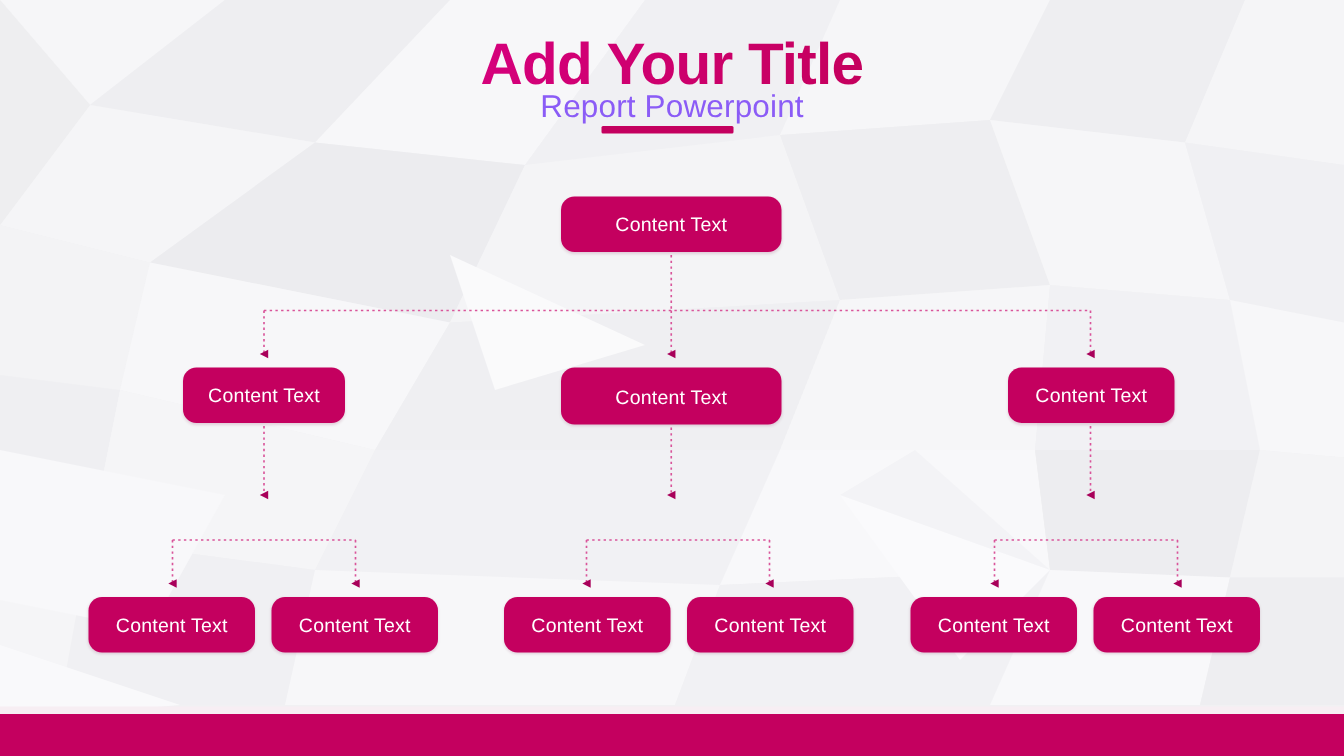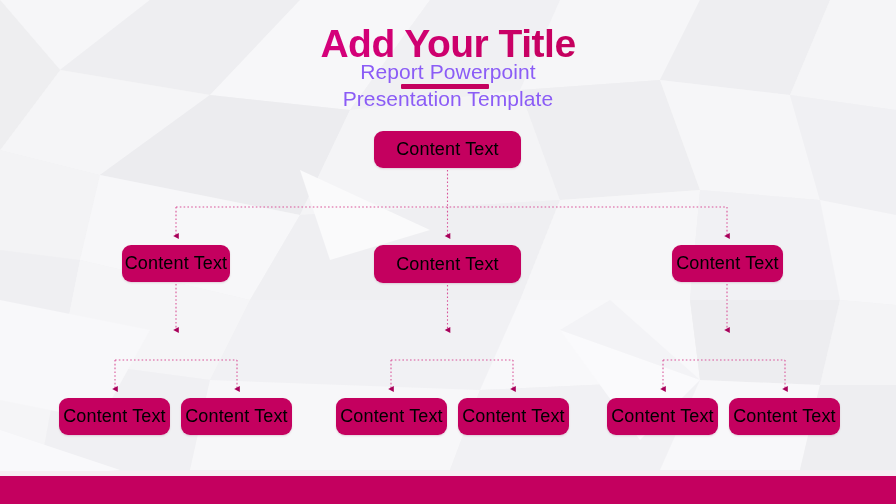--- a/index.html
+++ b/index.html
@@ -71,26 +71,26 @@
     width: 88px;
     height: 5px;
     background: #c4005f;
     border-radius: 1px;
   }
 
   
   .node {
     position: absolute;
     background: #c4005f;
-    color: #000000;
+    color: #ffffff;
     border-radius: 9px;
     display: flex;
     align-items: center;
     justify-content: center;
-    font-size: 18px;
+    font-size: 13px;
     letter-spacing: 0.15px;
     box-shadow: 0 1px 2px rgba(120,0,60,0.16);
     box-sizing: border-box;
     text-align: center;
     user-select: none;
   }
   .node.root     { left: 374px; top: 131px; width: 147px; height: 37px; }
   .node.mid-l    { left: 122px; top: 245px; width: 108px; height: 37px; }
   .node.mid-c    { left: 374px; top: 245px; width: 147px; height: 38px; }
   .node.mid-r    { left: 672px; top: 245px; width: 111px; height: 37px; }
@@ -173,21 +173,20 @@
     <polygon points="300,170 430,230 330,260" fill="#fafafb"></polygon>
     <polygon points="0,430 120,470 0,480" fill="#f9f9fb"></polygon>
   </svg>
 
   <div id="content-layer">
 
     <div class="title">Add Your Title</div>
 
     <div class="subtitle">
       <span class="sub-line">Report  Powerpoint</span>
-      <span class="sub-line">Presentation Template</span>
     </div>
 
     <div class="title-underline"></div>
 
     <svg id="connectors" viewBox="0 0 896 504" preserveAspectRatio="none" aria-hidden="true">
       <defs>
         <marker id="arrowhead" markerWidth="7" markerHeight="7" refX="3.2" refY="3.2" orient="auto" markerUnits="userSpaceOnUse">
           <path d="M0.3,0.4 L6.1,0.4 L3.2,6.0 Z" fill="#a8005a"></path>
         </marker>
       </defs>

